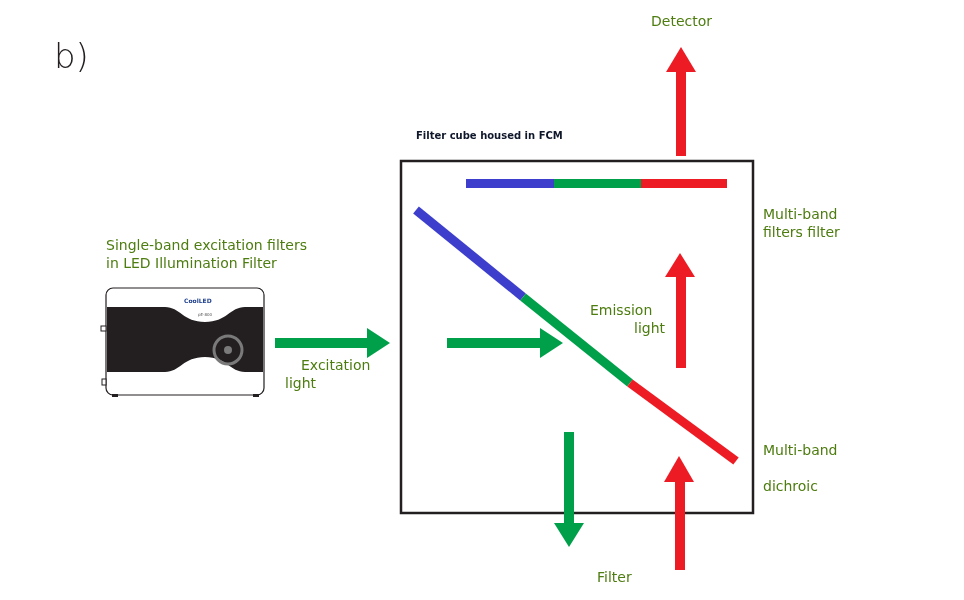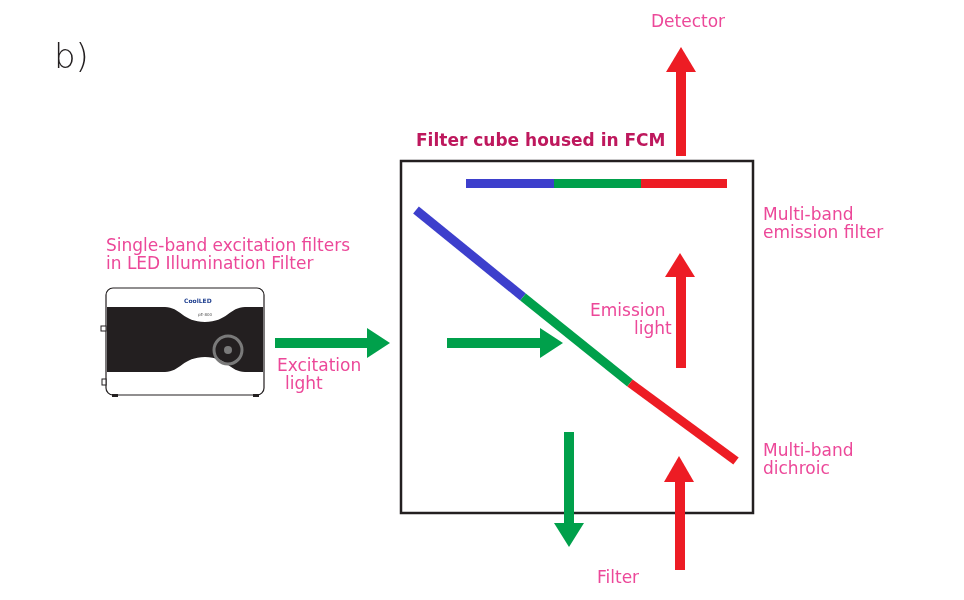--- a/index.html
+++ b/index.html
@@ -1,46 +1,46 @@
 <!DOCTYPE html>
 <html><head>
 <meta charset="utf-8">
 <style>
   html, body { margin: 0; padding: 0; background: #ffffff; }
   body { width: 964px; height: 600px; position: relative; overflow: hidden;
          font-family: "DejaVu Sans", "Liberation Sans", sans-serif; color: #231f20; }
-  .label { position: absolute; font-size: 17px; line-height: 18px; color: #ec4899; white-space: nowrap; text-align: right; }
+  .label { position: absolute; font-size: 14px; line-height: 18px; color: #4d7c0f; white-space: nowrap; text-align: right; }
   .panel-letter { position: absolute; left: 54px; top: 36px; font-size: 34px; font-weight: 300;
                   font-family: "DejaVu Sans", sans-serif; color: #231f20; }
-  .title { position: absolute; left: 416px; top: 130px; font-size: 17px; font-weight: bold; color: #be185d; }
+  .title { position: absolute; left: 416px; top: 130px; font-size: 10px; font-weight: bold; color: #0f172a; }
   svg.diagram { position: absolute; left: 0; top: 0; }
 </style>
 </head>
 <body>
 
 <div class="panel-letter">b)</div>
 <div class="title">Filter cube housed in FCM</div>
 
 <div class="label" style="left:651px; top:12px;">Detector</div>
 <div class="label" style="left:597px; top:568px;">Filter</div>
 
 <div class="label" style="left:106px; top:236px;">Single-band excitation filters</div>
 <div class="label" style="left:106px; top:254px;">in LED Illumination Filter</div>
 
-<div class="label" style="left:277px; top:356px;">Excitation</div>
+<div class="label" style="left:301px; top:356px;">Excitation</div>
 <div class="label" style="left:285px; top:374px;">light</div>
 
 <div class="label" style="left:590px; top:301px;">Emission</div>
 <div class="label" style="left:634px; top:319px;">light</div>
 
 <div class="label" style="left:763px; top:205px;">Multi-band</div>
-<div class="label" style="left:763px; top:223px;">emission filter</div>
+<div class="label" style="left:763px; top:223px;">filters filter</div>
 
 <div class="label" style="left:763px; top:441px;">Multi-band</div>
-<div class="label" style="left:763px; top:459px;">dichroic</div>
+<div class="label" style="left:763px; top:477px;">dichroic</div>
 
 <svg class="diagram" width="964" height="600" viewBox="0 0 964 600">
 
   <rect x="401" y="161" width="352" height="352" fill="none" stroke="#231f20" stroke-width="2.5"></rect>
 
   <rect class="c-blue" x="466" y="179" width="88" height="9" fill="#3d3fcc"></rect>
   <rect class="c-green" x="554" y="179" width="87" height="9" fill="#00a04b"></rect>
   <rect class="c-red" x="641" y="179" width="86" height="9" fill="#ed1c24"></rect>
 
   <line class="s-blue" x1="416" y1="210" x2="523" y2="297" stroke-width="9" stroke="#3d3fcc"></line>

